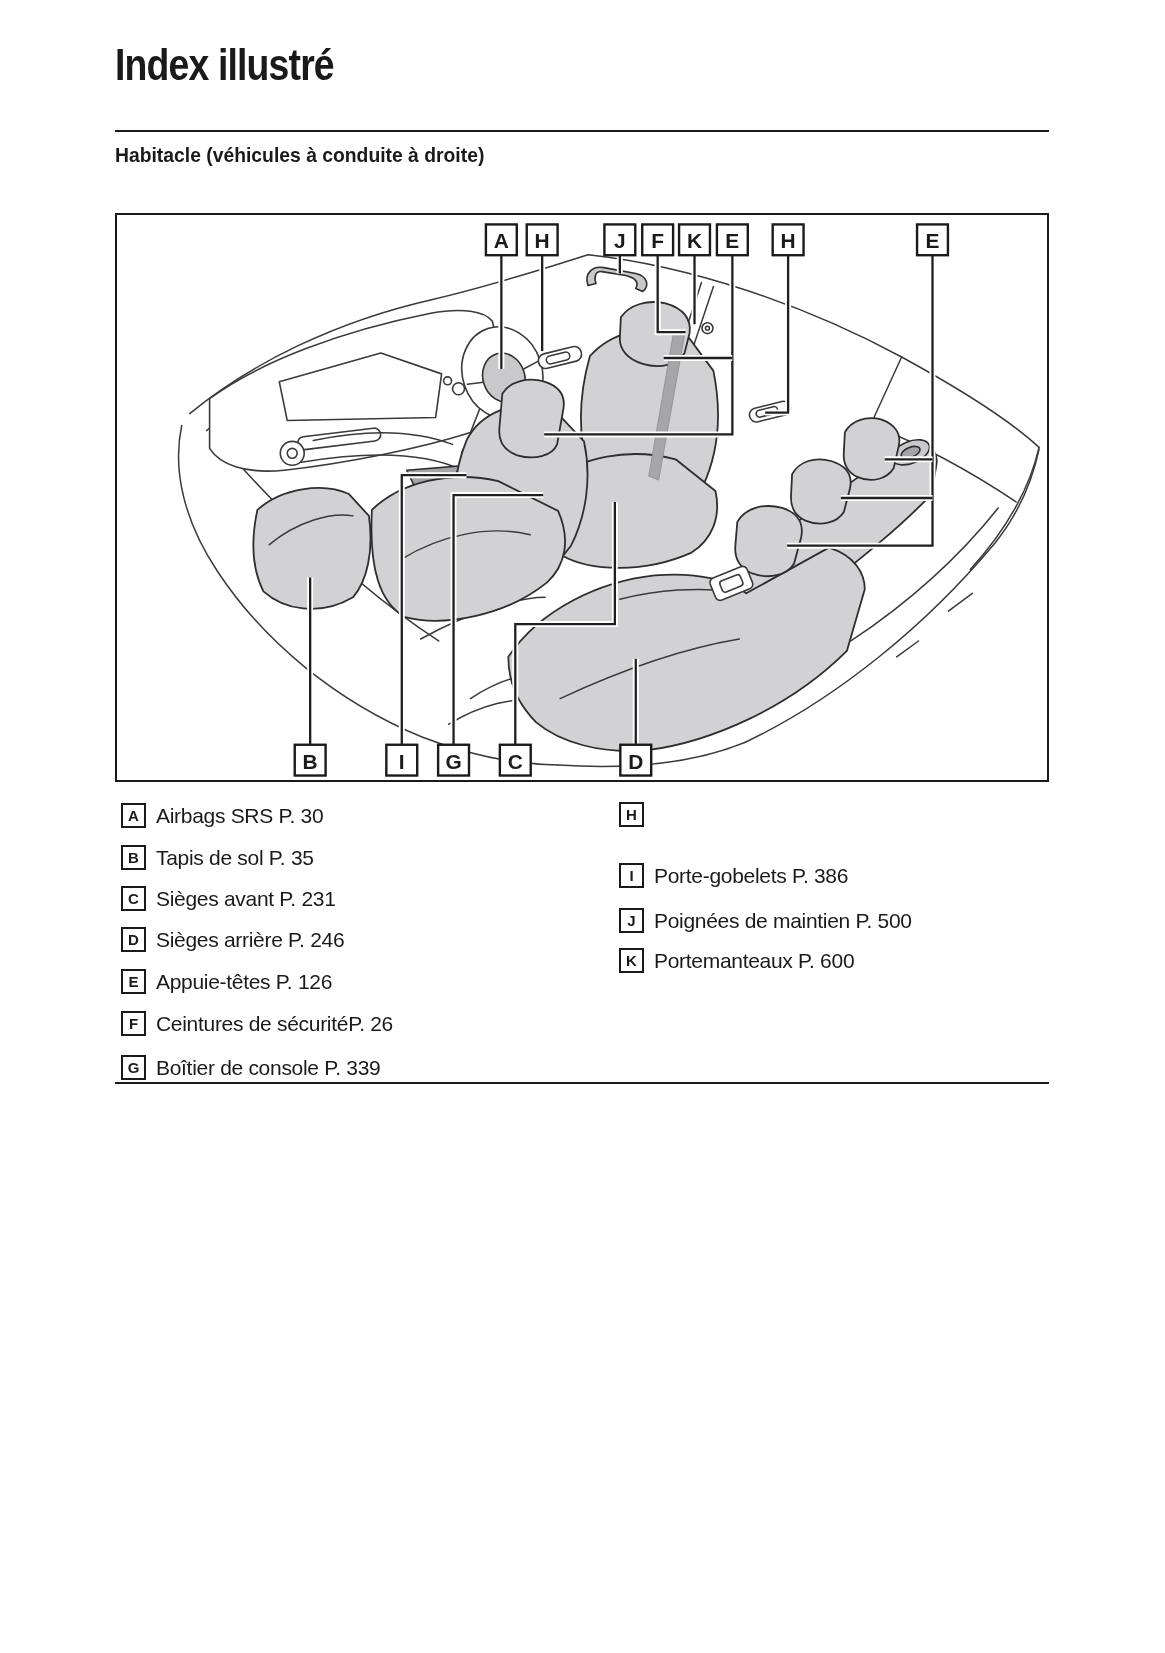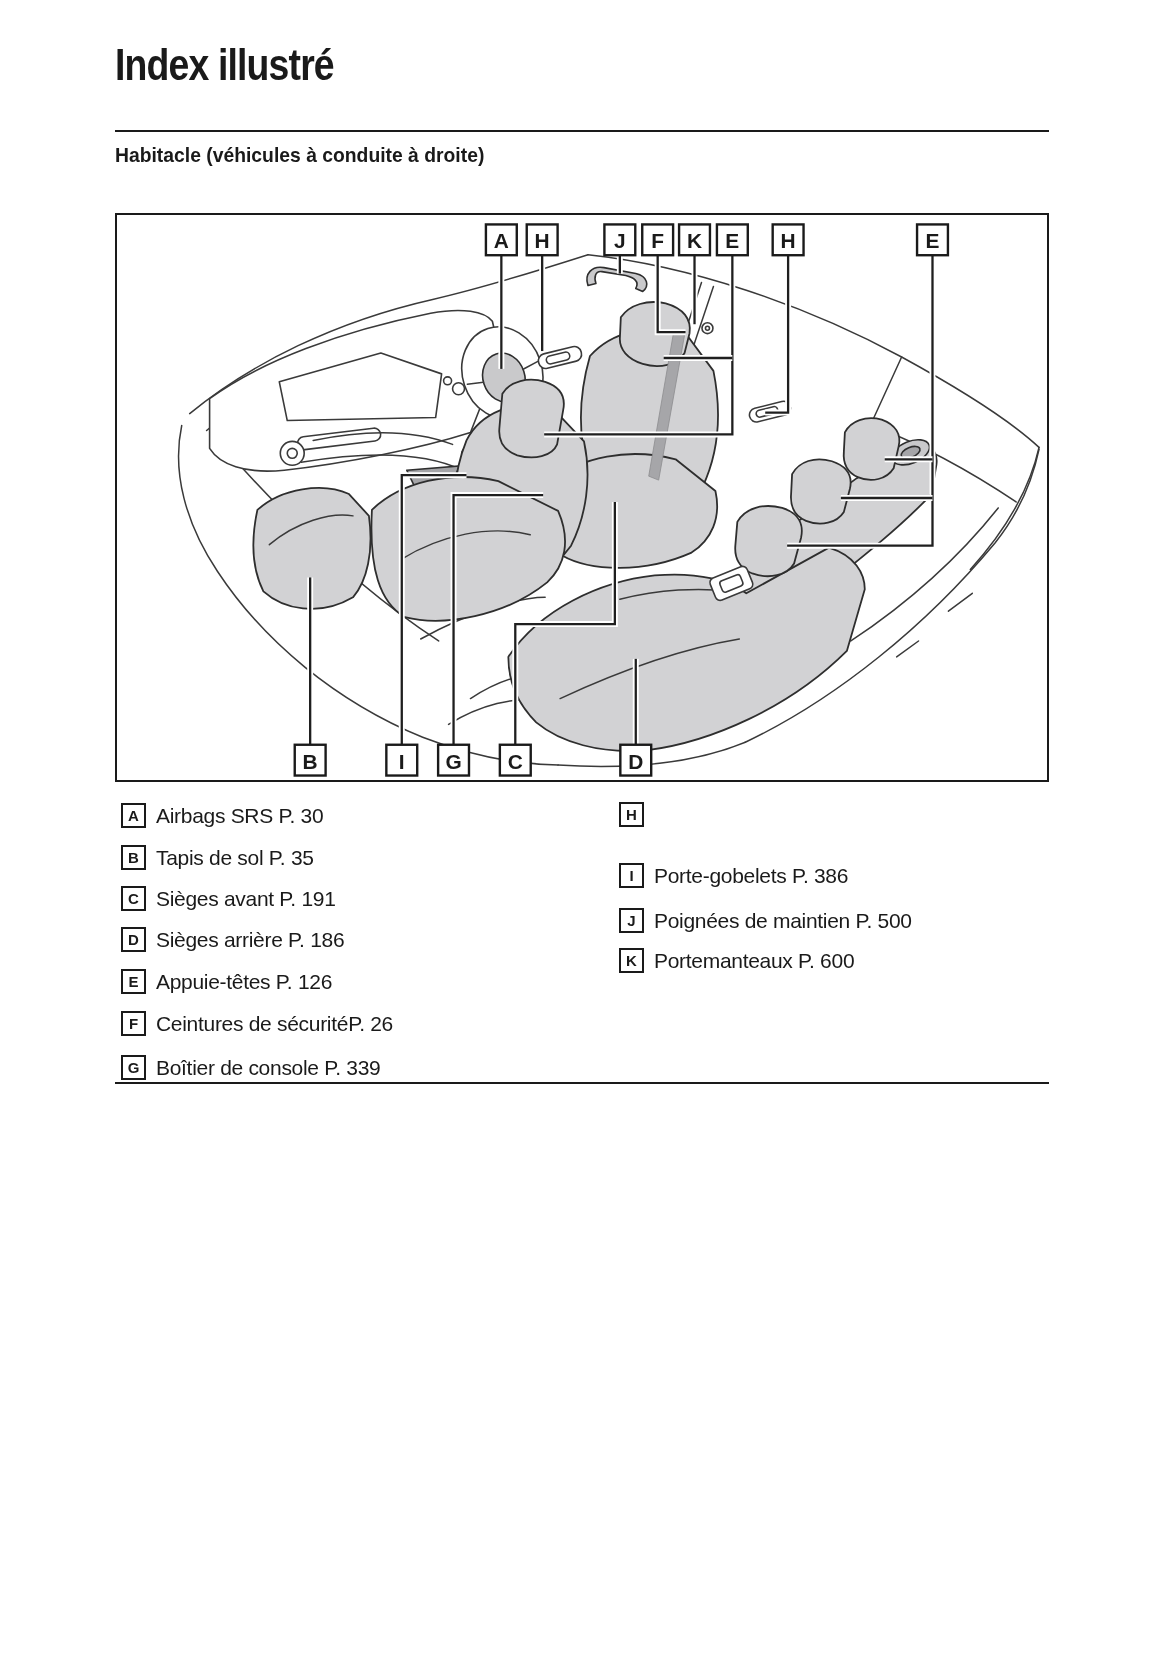--- a/index.html
+++ b/index.html
@@ -236,27 +236,27 @@
       </div>
       <div class="lrow" style="left: 121px; top: 845px;">
         <span class="lbox">B</span>
         <div class="ltext">
           <div>Tapis de sol P. 35</div>
         </div>
       </div>
       <div class="lrow" style="left: 121px; top: 886px;">
         <span class="lbox">C</span>
         <div class="ltext">
-          <div>Sièges avant P. 191</div>
+          <div>Sièges avant P. 231</div>
         </div>
       </div>
       <div class="lrow" style="left: 121px; top: 927px;">
         <span class="lbox">D</span>
         <div class="ltext">
-          <div>Sièges arrière P. 186</div>
+          <div>Sièges arrière P. 246</div>
         </div>
       </div>
       <div class="lrow" style="left: 121px; top: 969px;">
         <span class="lbox">E</span>
         <div class="ltext">
           <div>Appuie-têtes P. 126</div>
         </div>
       </div>
       <div class="lrow" style="left: 121px; top: 1011px;">
         <span class="lbox">F</span>

